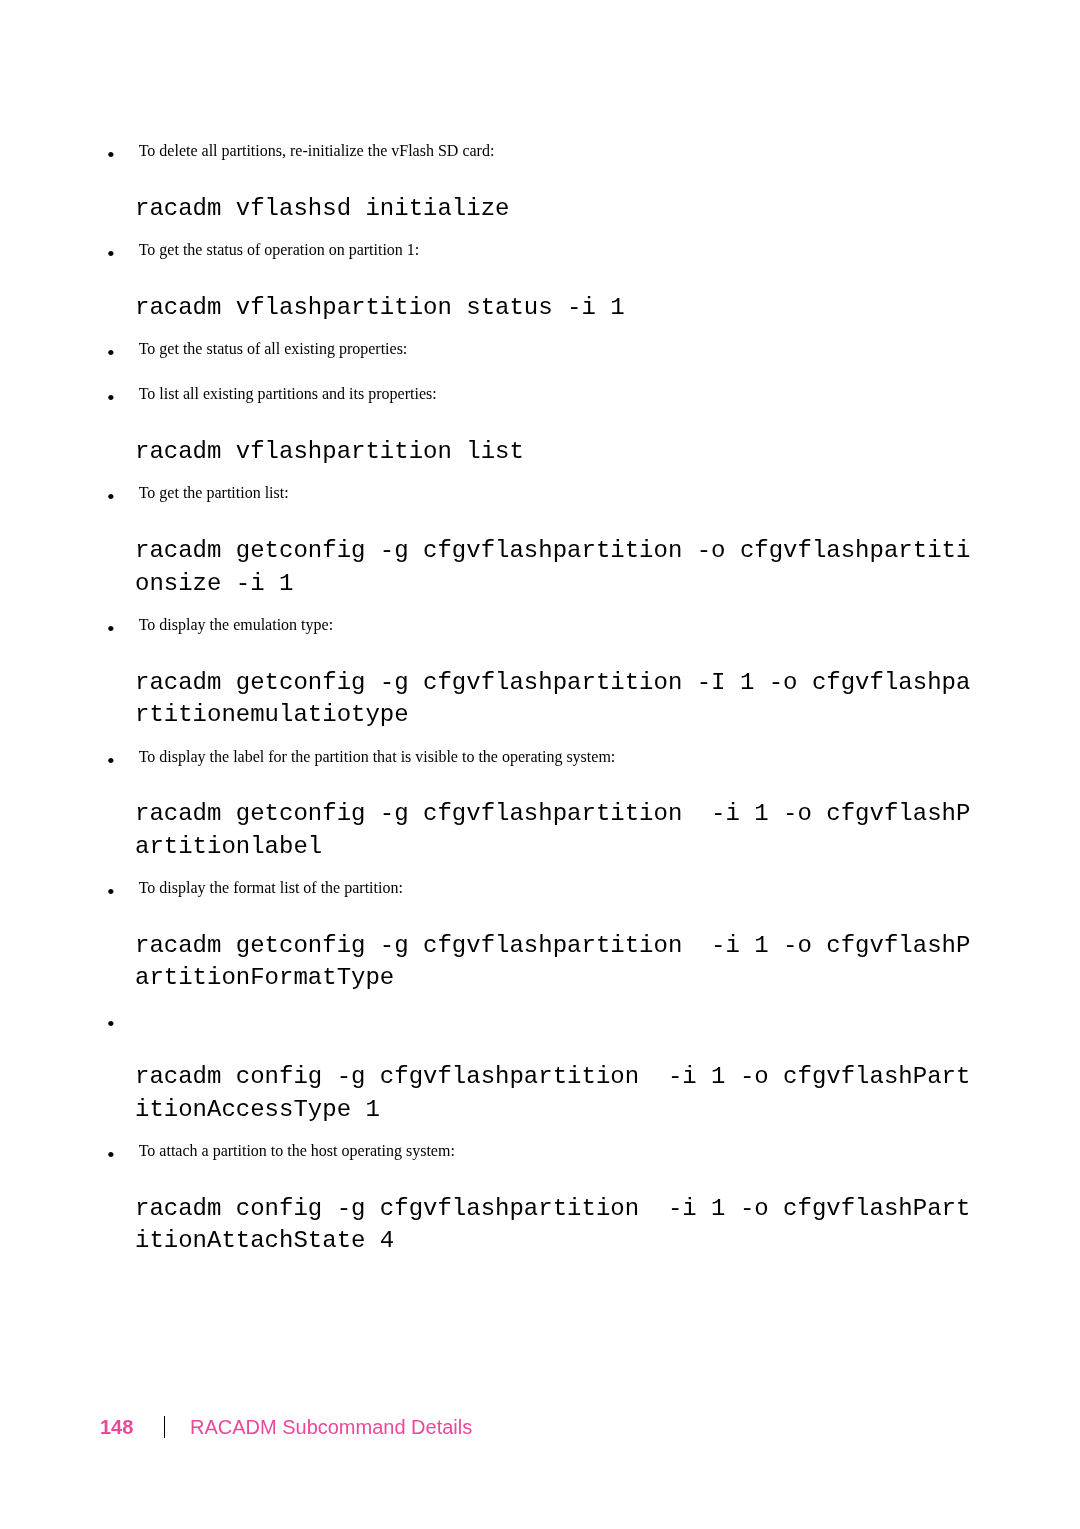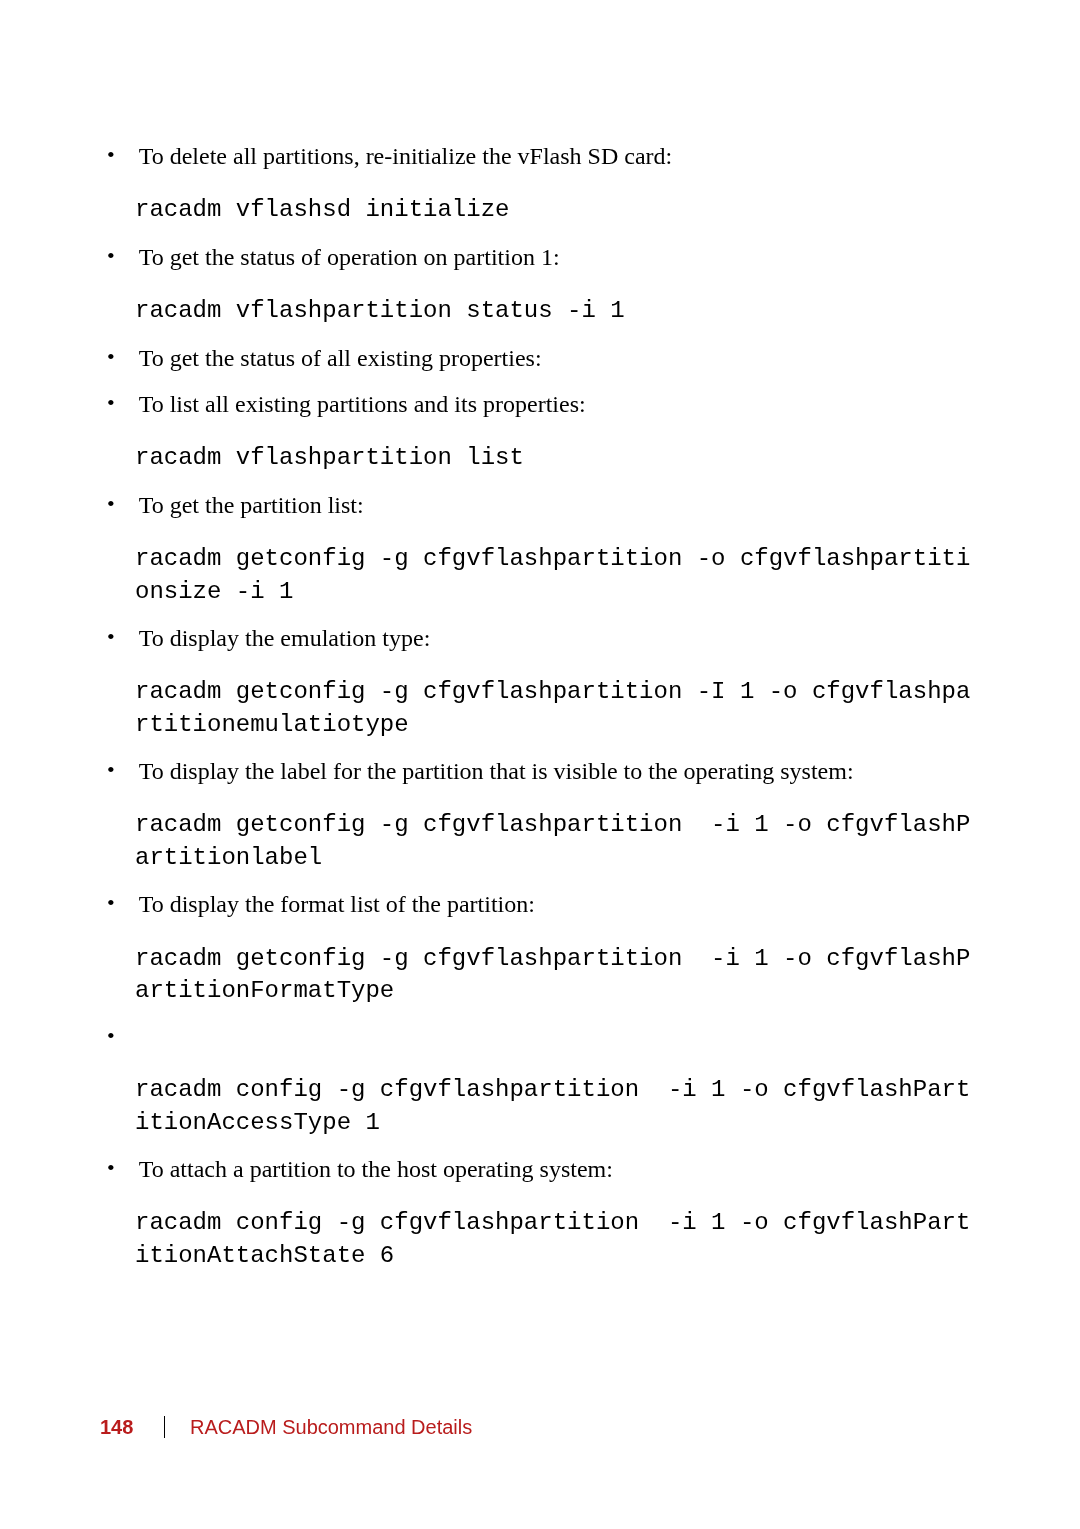--- a/index.html
+++ b/index.html
@@ -23,40 +23,40 @@
       display: flex;
       align-items: flex-start;
     }
     .bullet {
       font-size: 22px;
       margin-right: 24px;
       margin-left: -28px;
       line-height: 1.4;
     }
     .descr {
-      font-size: 24px;
+      font-size: 16px;
       line-height: 1.35;
       font-family: Georgia, 'Times New Roman', serif;
     }
     .code {
       font-family: 'Courier New', Courier, monospace;
       font-size: 24px;
       line-height: 1.35;
       margin-top: 22px;
       white-space: pre-wrap;
       word-break: break-all;
     }
     .footer {
       position: absolute;
       bottom: 90px;
       left: 100px;
       right: 100px;
       font-family: Arial, Helvetica, sans-serif;
       font-size: 20px;
-      color: #b91c1c;
+      color: #ec4899;
     }
     .page-number {
       font-weight: bold;
       margin-right: 25px;
     }
     .divider {
       border-left: 1px solid #000;
       padding-left: 25px;
       font-size: 20px;
     }
@@ -134,21 +134,21 @@
       <span class="bullet">•</span>
     </div>
     <div class="code">racadm config -g cfgvflashpartition  -i 1 -o cfgvflashPartitionAccessType 1</div>
   </div>
 
   <div class="bullet-item">
     <div class="bullet-line">
       <span class="bullet">•</span>
       <span class="descr">To attach a partition to the host operating system:</span>
     </div>
-    <div class="code">racadm config -g cfgvflashpartition  -i 1 -o cfgvflashPartitionAttachState 6</div>
+    <div class="code">racadm config -g cfgvflashpartition  -i 1 -o cfgvflashPartitionAttachState 4</div>
   </div>
 
   <div class="footer">
     <span class="page-number">148</span>
     <span class="divider">RACADM Subcommand Details</span>
   </div>
 
 </div>
 
 </body></html>

